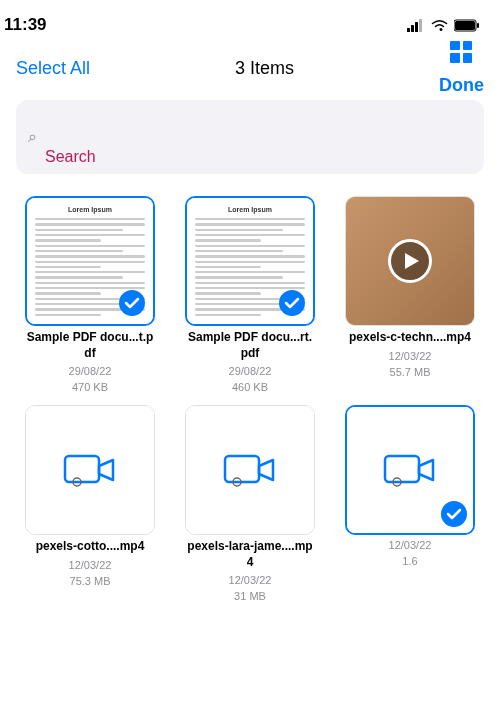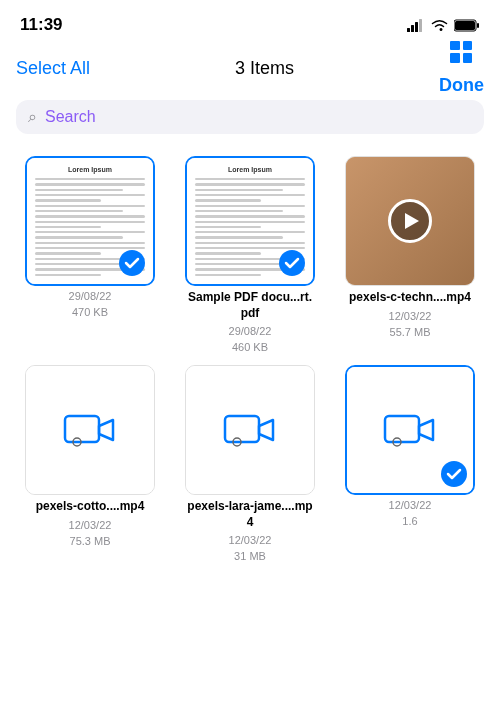--- a/index.html
+++ b/index.html
@@ -10,21 +10,21 @@
       background: #ffffff;
       font-family: -apple-system, BlinkMacSystemFont, 'Helvetica Neue', Arial, sans-serif;
       overflow-x: hidden;
     }
 
     
     .status-bar {
       display: flex;
       justify-content: space-between;
       align-items: center;
-      padding: 12px 20px 6px 20px;
+      padding: 12px 20px 6px 4px;
       height: 44px;
     }
     .status-time {
       font-size: 17px;
       font-weight: 600;
       color: #000;
     }
     .status-icons {
       display: flex;
       align-items: center;
@@ -86,21 +86,22 @@
       border-radius: 12px;
       padding: 8px 12px;
       gap: 8px;
     }
     .search-icon-svg {
       color: #8E8E93;
       font-size: 16px;
     }
     .search-placeholder {
       font-size: 16px;
-      color: #8b5cf6;
+      color: #be185d;
+      margin-top: 40px;
     }
 
     
     .file-grid {
       display: grid;
       grid-template-columns: 1fr 1fr 1fr;
       gap: 12px;
       padding: 12px 16px;
     }
 
@@ -317,20 +318,21 @@
         <div class="pdf-line medium"></div>
         <div class="pdf-line full"></div>
         <div class="pdf-line short"></div>
         <div class="check-badge">
             <svg viewBox="0 0 16 16" fill="none">
               <polyline points="2,8 6,12 14,4" stroke="white" stroke-width="2.5" stroke-linecap="round" stroke-linejoin="round"></polyline>
             </svg>
           </div>
       </div>
     </div>
+    <span class="file-name">Sample PDF docu...t.pdf</span>
     <span class="file-date">29/08/22</span>
     <span class="file-size">470 KB</span>
   </div>
     <div class="file-item">
     <div class="file-thumb selected">
 
       <div class="pdf-thumb-inner">
         <div class="pdf-heading">Lorem Ipsum</div>
         <div class="pdf-line full"></div>
         <div class="pdf-line full"></div>

